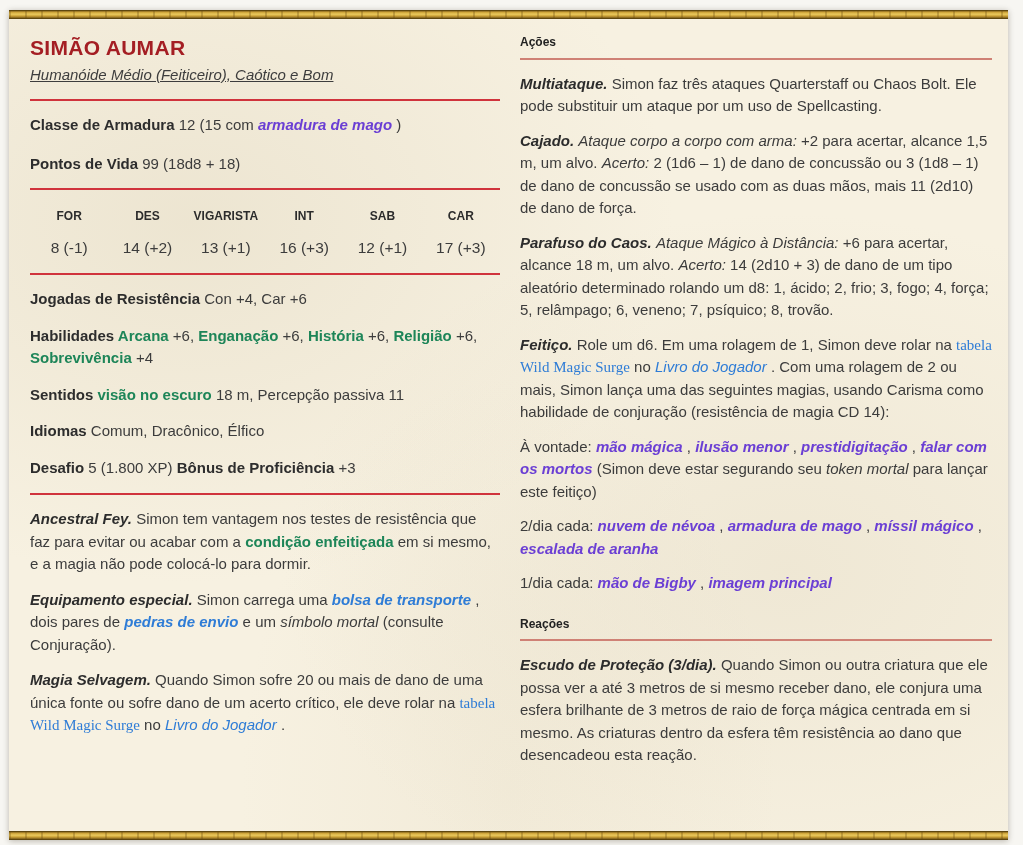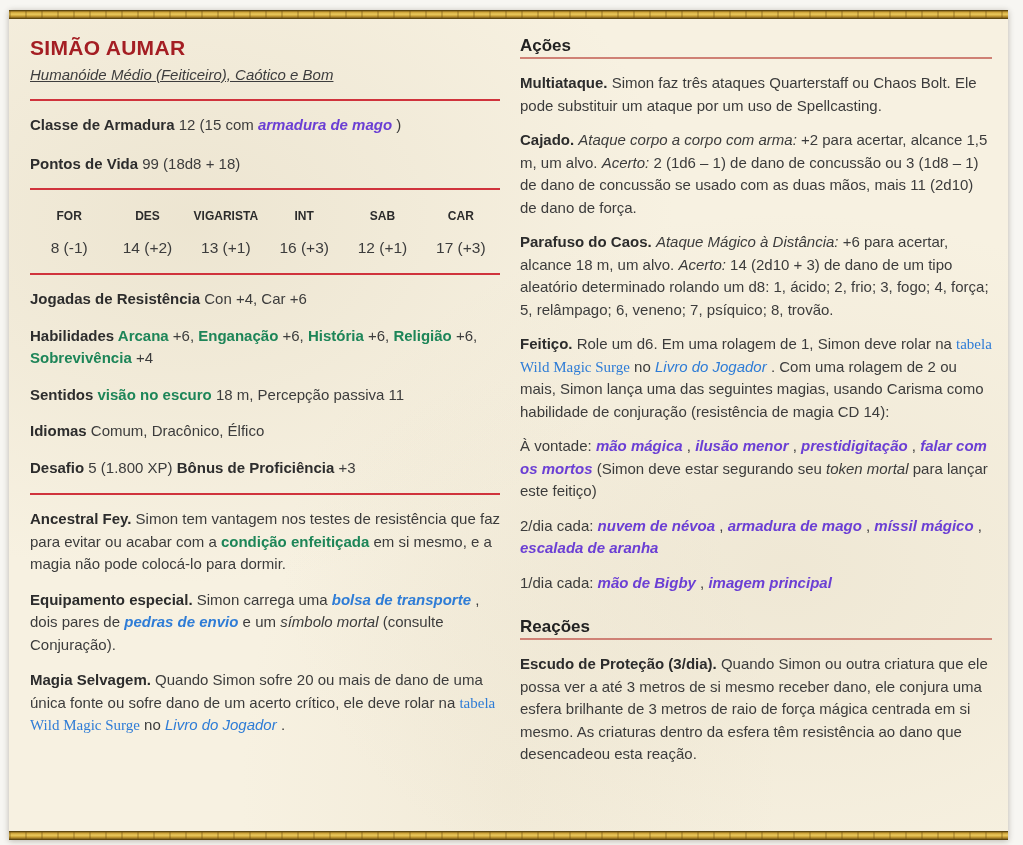--- a/index.html
+++ b/index.html
@@ -78,33 +78,33 @@
   .ability-label {
     font-weight: 700;
     font-size: 12px;
     color: #2c2c2c;
     margin-bottom: 11px;
     white-space: nowrap;
   }
   .ability-value { font-size: 15.5px; white-space: nowrap; }
 
   .section-title {
-    font-size: 17px;
+    font-size: 12px;
     font-weight: 700;
     color: #222;
-    padding-bottom: 0;
+    padding-bottom: 7px;
     border-bottom: 2px solid var(--section-underline, #cf8175);
     margin: 0 0 13px 0;
     line-height: 1.3;
   }
   .section-title.later { margin-top: 22px; }
 
   .seg-b  { font-weight: 700; color: #2d2d2d; }
   .seg-i  { font-style: italic; }
-  .seg-bi { font-weight: 700; color: #2c2c2c; }
+  .seg-bi { font-weight: 700; font-style: italic; color: #2c2c2c; }
   a { text-decoration: none; cursor: pointer; }
   a.seg-link-purple  { color: var(--link-purple, #6b3fd4); font-weight: 700; font-style: italic; }
   a.seg-link-green   { color: var(--link-green, #1d8558); font-weight: 700; }
   a.seg-link-blue    { color: var(--link-blue, #2e7cd6); font-family: Liberation Serif, serif; }
   a.seg-link-blue-i  { color: var(--link-blue, #2e7cd6); font-style: italic; }
   a.seg-link-blue-bi { color: var(--link-blue, #2e7cd6); font-weight: 700; font-style: italic; }
 </style>
 </head>
 <body>
 

